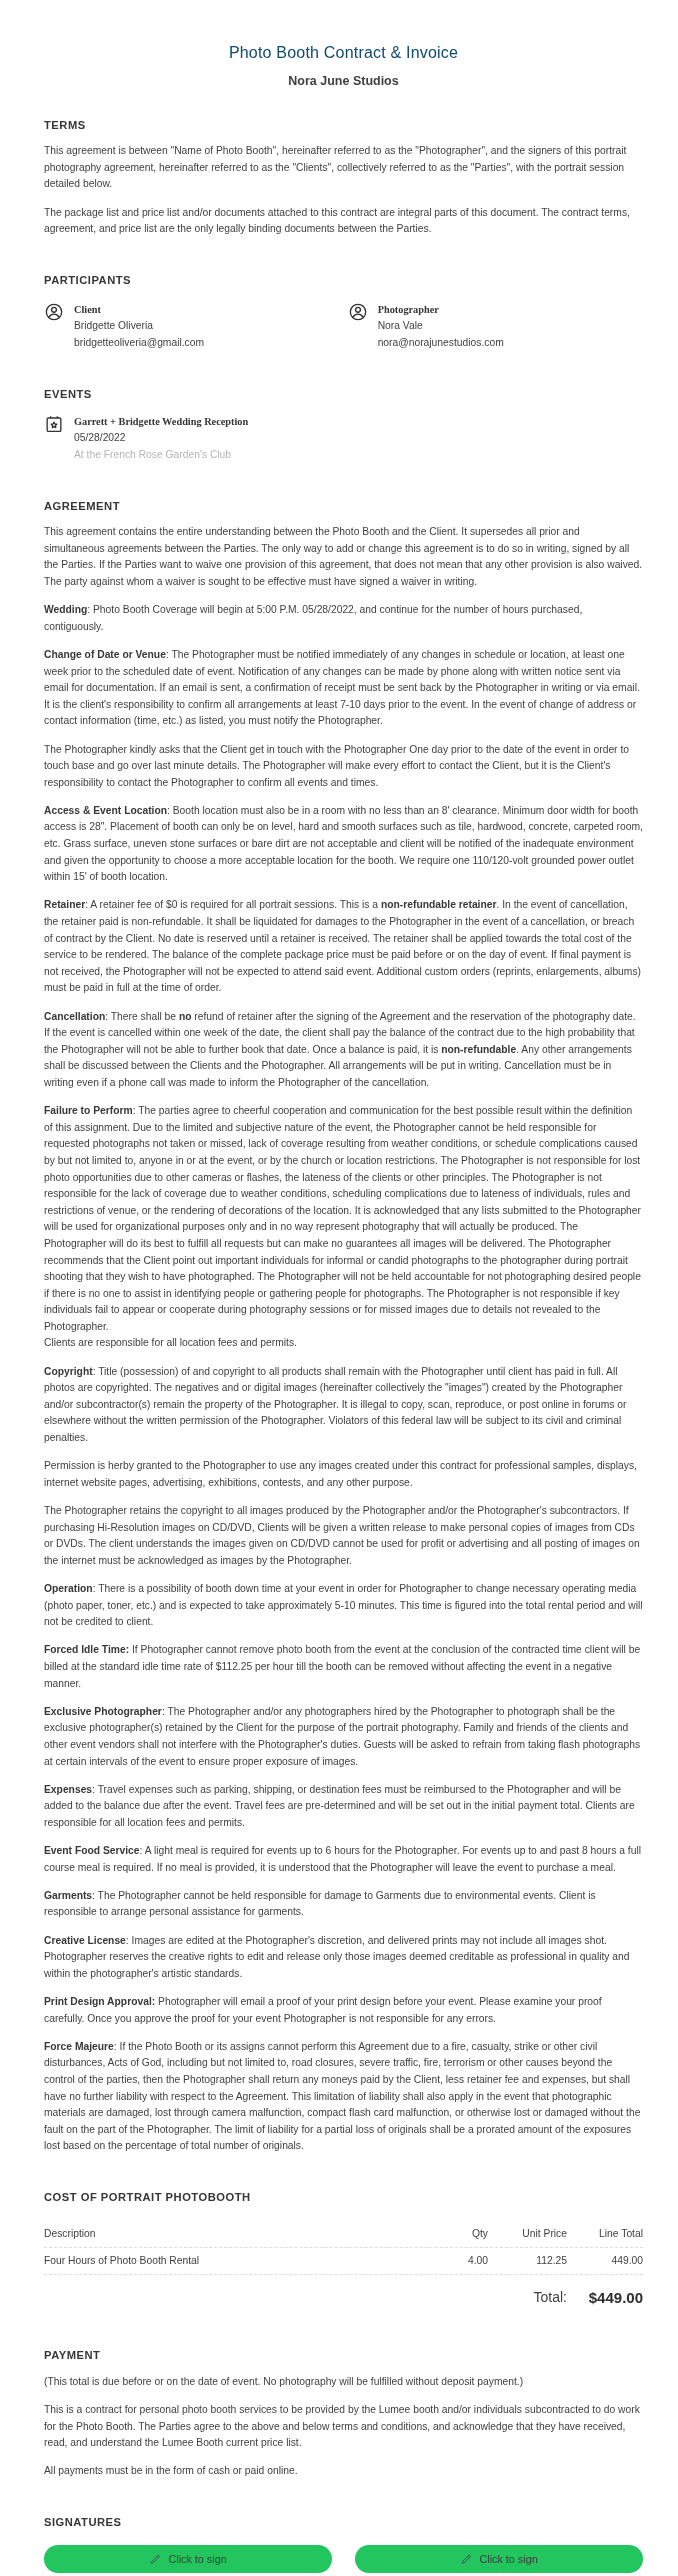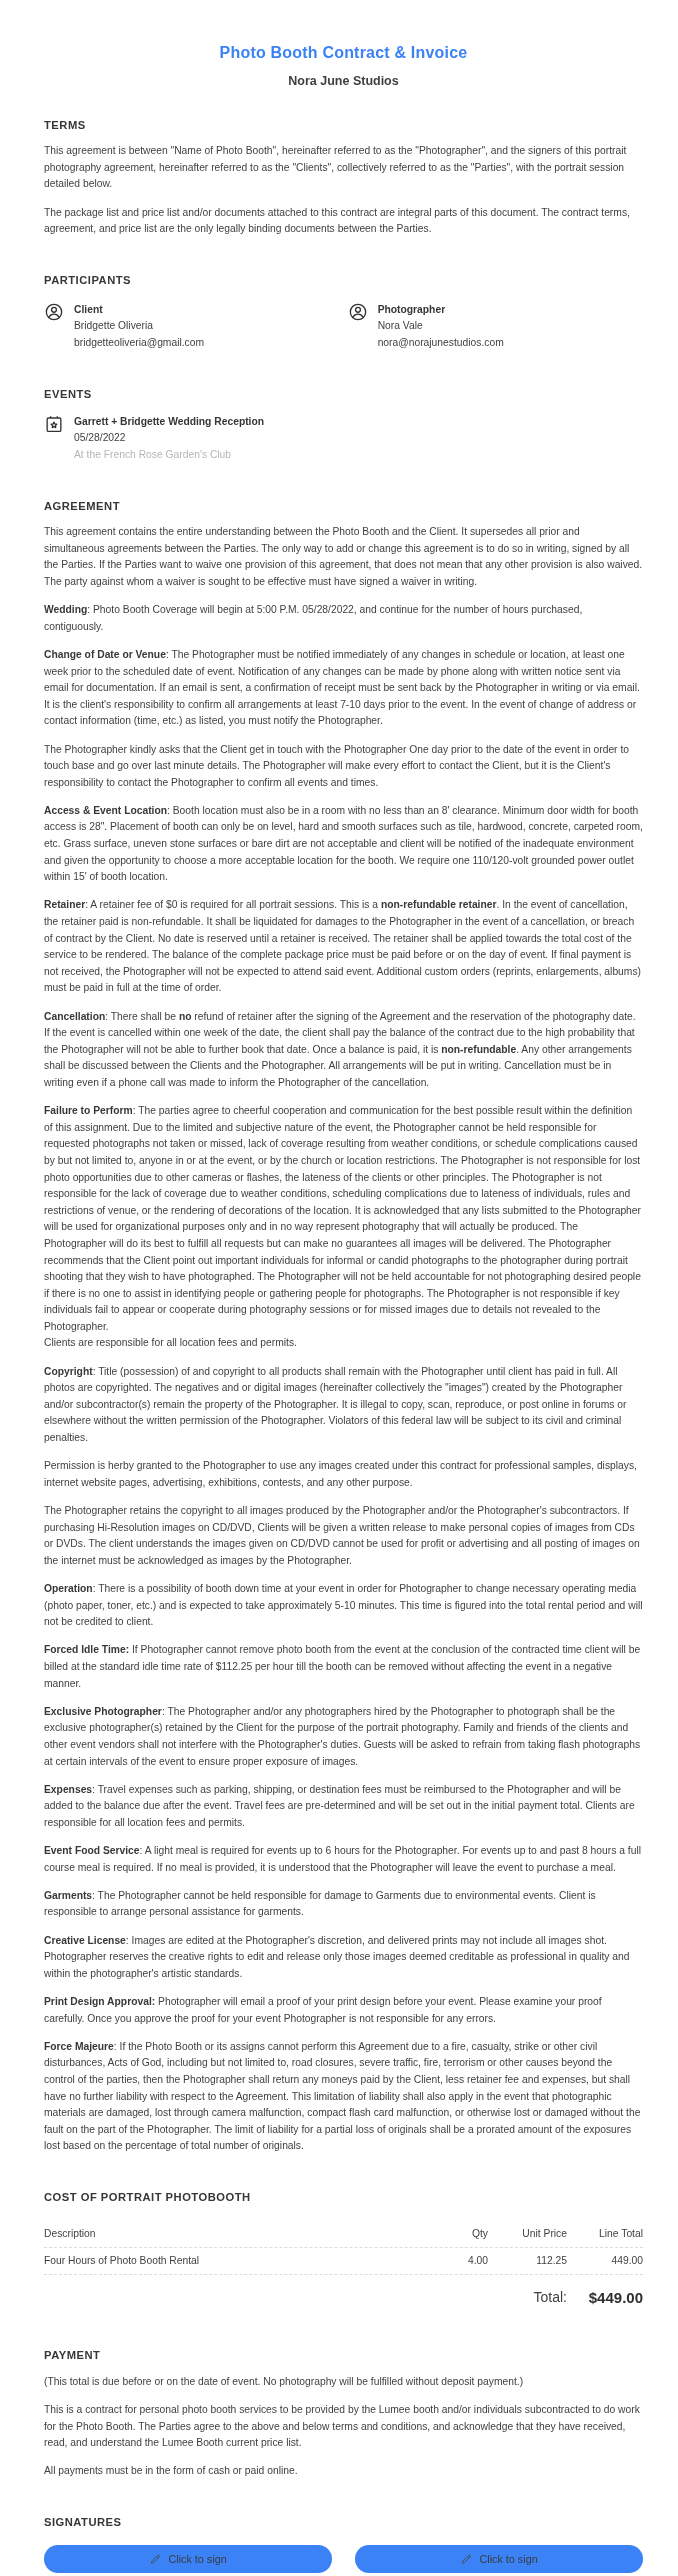--- a/index.html
+++ b/index.html
@@ -14,22 +14,22 @@
     width: 678px;
     min-height: 2576px;
     padding: 38px 35px 83px 44px;
     background: #fff;
   }
   .doc-title {
     margin: 5px 0 0;
     text-align: center;
     font-size: 16px;
     line-height: 20px;
-    font-weight: bold;
-    color: #3b82f6;
+    font-weight: normal;
+    color: #0c4a6e;
     letter-spacing: 0.2px;
   }
   .doc-subtitle {
     margin-top: 10px;
     text-align: center;
     font-size: 12.5px;
     line-height: 16.6px;
     color: #3f3f3f;
     font-weight: bold;
   }
@@ -61,21 +61,21 @@
   .person, .event {
     display: flex;
     align-items: flex-start;
   }
   .person .icon, .event .icon {
     width: 20px; height: 20px;
     margin-right: 10px;
     flex: 0 0 20px;
   }
   .person-text, .event-text { font-size: 10.3px; line-height: 16.6px; }
-  .role, .event-name { font-weight: bold; color: #363636; }
+  .role, .event-name { font-weight: bold; color: #363636; font-family: Liberation Serif, serif; }
   .muted { color: #b5b5b5; }
 
   .events-block { margin-top: 13.3px; }
 
   
   .cost-table { margin-top: 16.6px; }
   .t-row {
     display: grid;
     grid-template-columns: 1fr 58px 79px 76px;
     align-items: center;
@@ -96,21 +96,21 @@
     grid-template-columns: 1fr 1fr;
     column-gap: 23px;
   }
   .sign-btn {
     display: flex;
     width: 100%;
     height: 27.4px;
     align-items: center;
     justify-content: center;
     gap: 6.6px;
-    background: #3b82f6;
+    background: #22c55e;
     border: none;
     border-radius: 14px;
     font-family: inherit;
     font-size: 10.8px;
     color: #3b3b3b;
     cursor: pointer;
   }
   .sign-btn svg { width: 12.5px; height: 12.5px; }
   .sig-line {
     margin-top: 5.8px;

